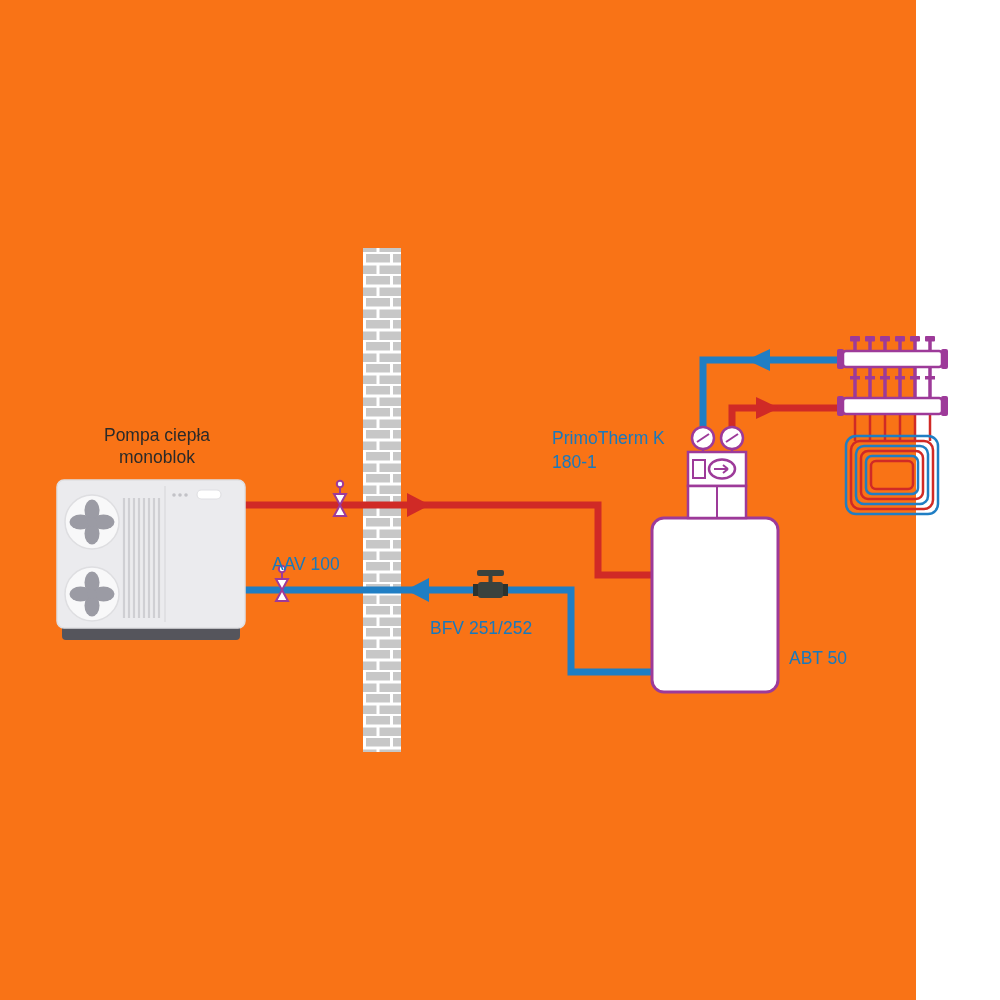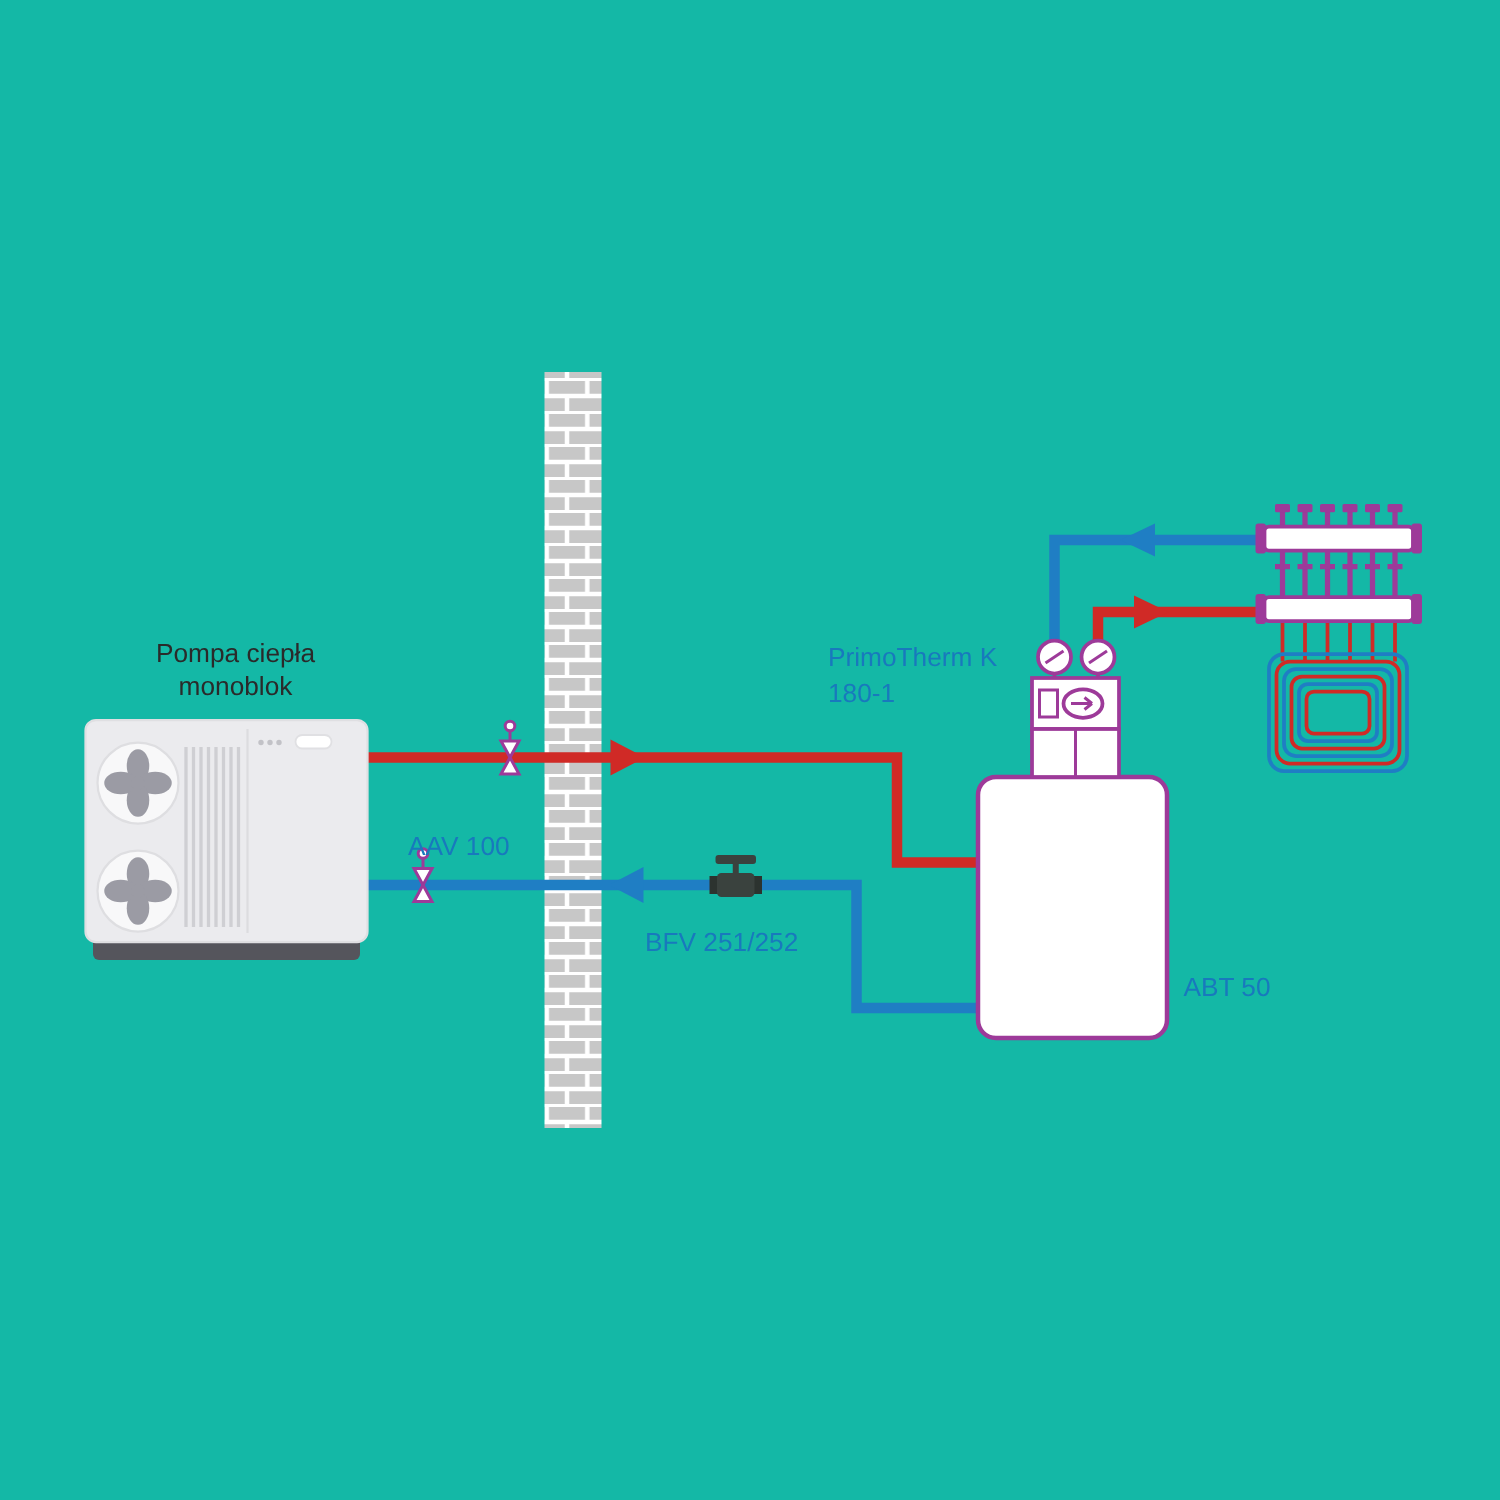--- a/index.html
+++ b/index.html
@@ -1,16 +1,16 @@
 <!DOCTYPE html>
 <html><head>
 <meta charset="utf-8">
 <style>
   html,body{margin:0;padding:0;background:#ffffff;}
-  #canvas{width:1000px;height:1000px;position:relative;background:#14b8a6;}
+  #canvas{width:916px;height:1000px;position:relative;background:#f97316;}
   svg{display:block;}
   text{font-family:"Liberation Sans","DejaVu Sans",sans-serif;}
   .lbl-dark{fill:#2a2a2a;font-size:17.5px;}
   .lbl-blue{fill:#1879bd;font-size:17.5px;}
 </style>
 </head>
 <body>
 
 <div id="canvas">
 <svg width="1000" height="1000" viewBox="0 0 1000 1000">

